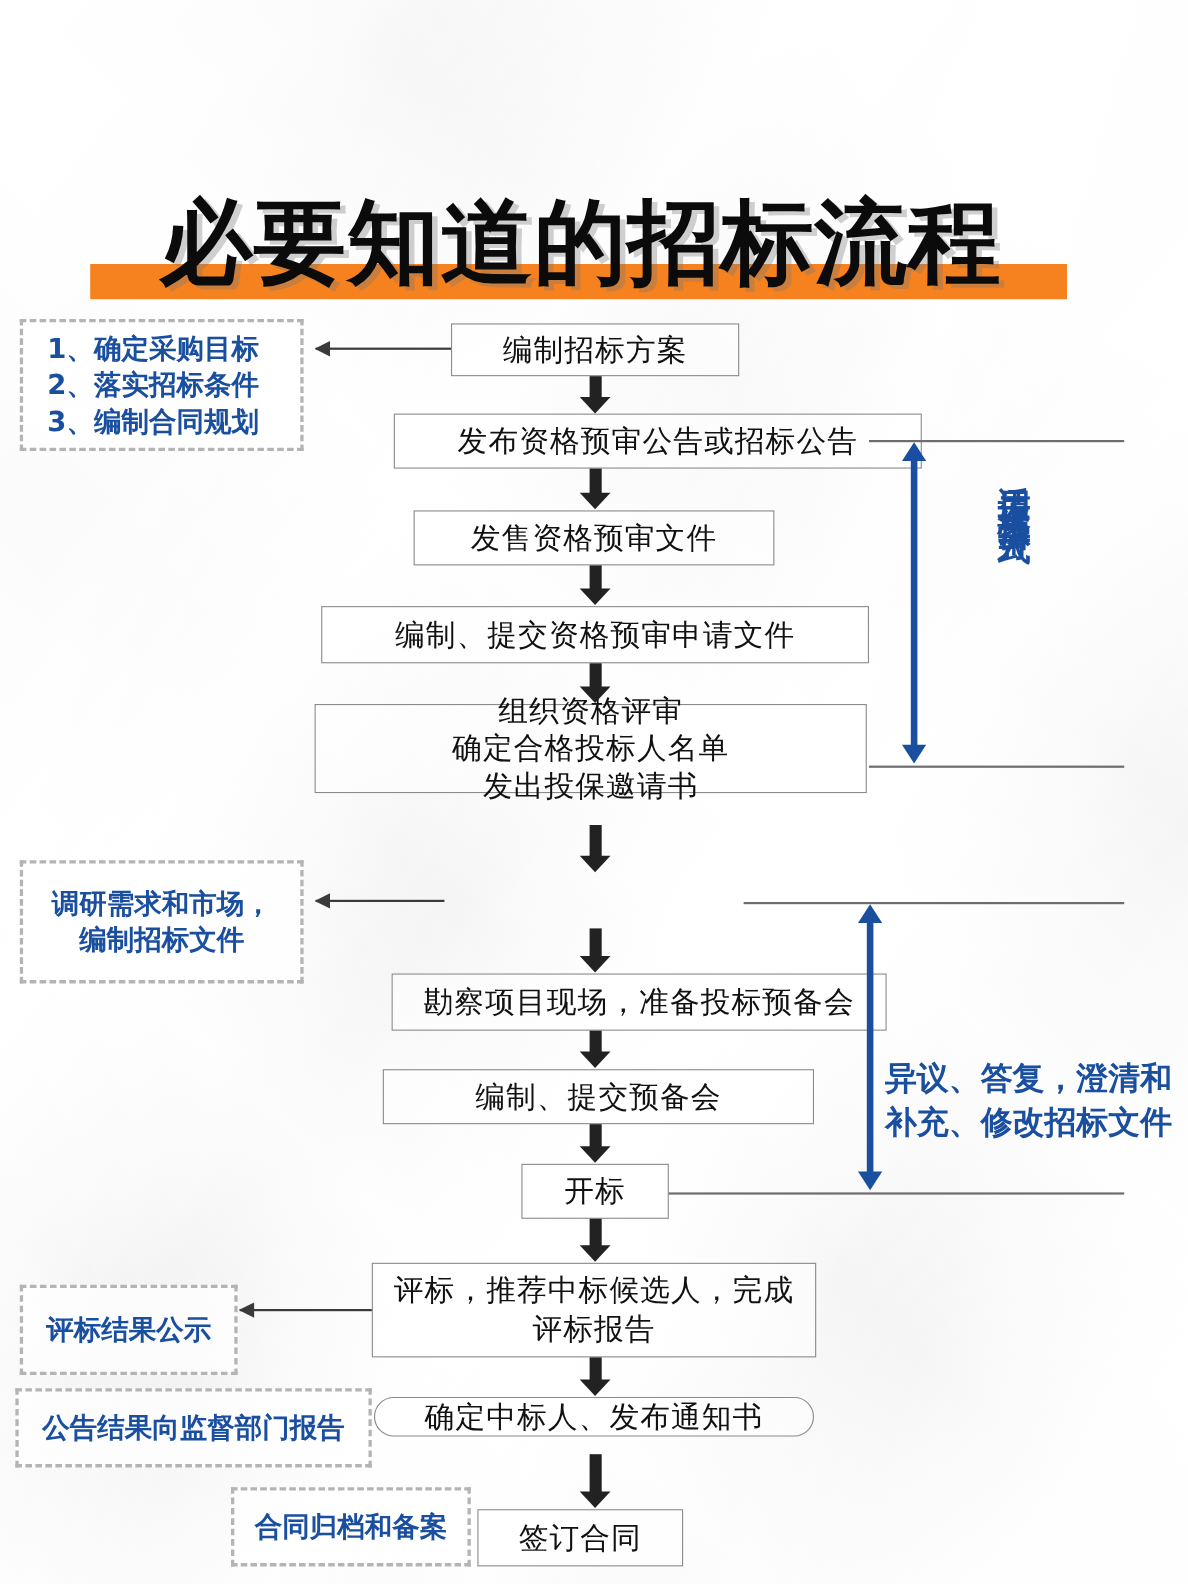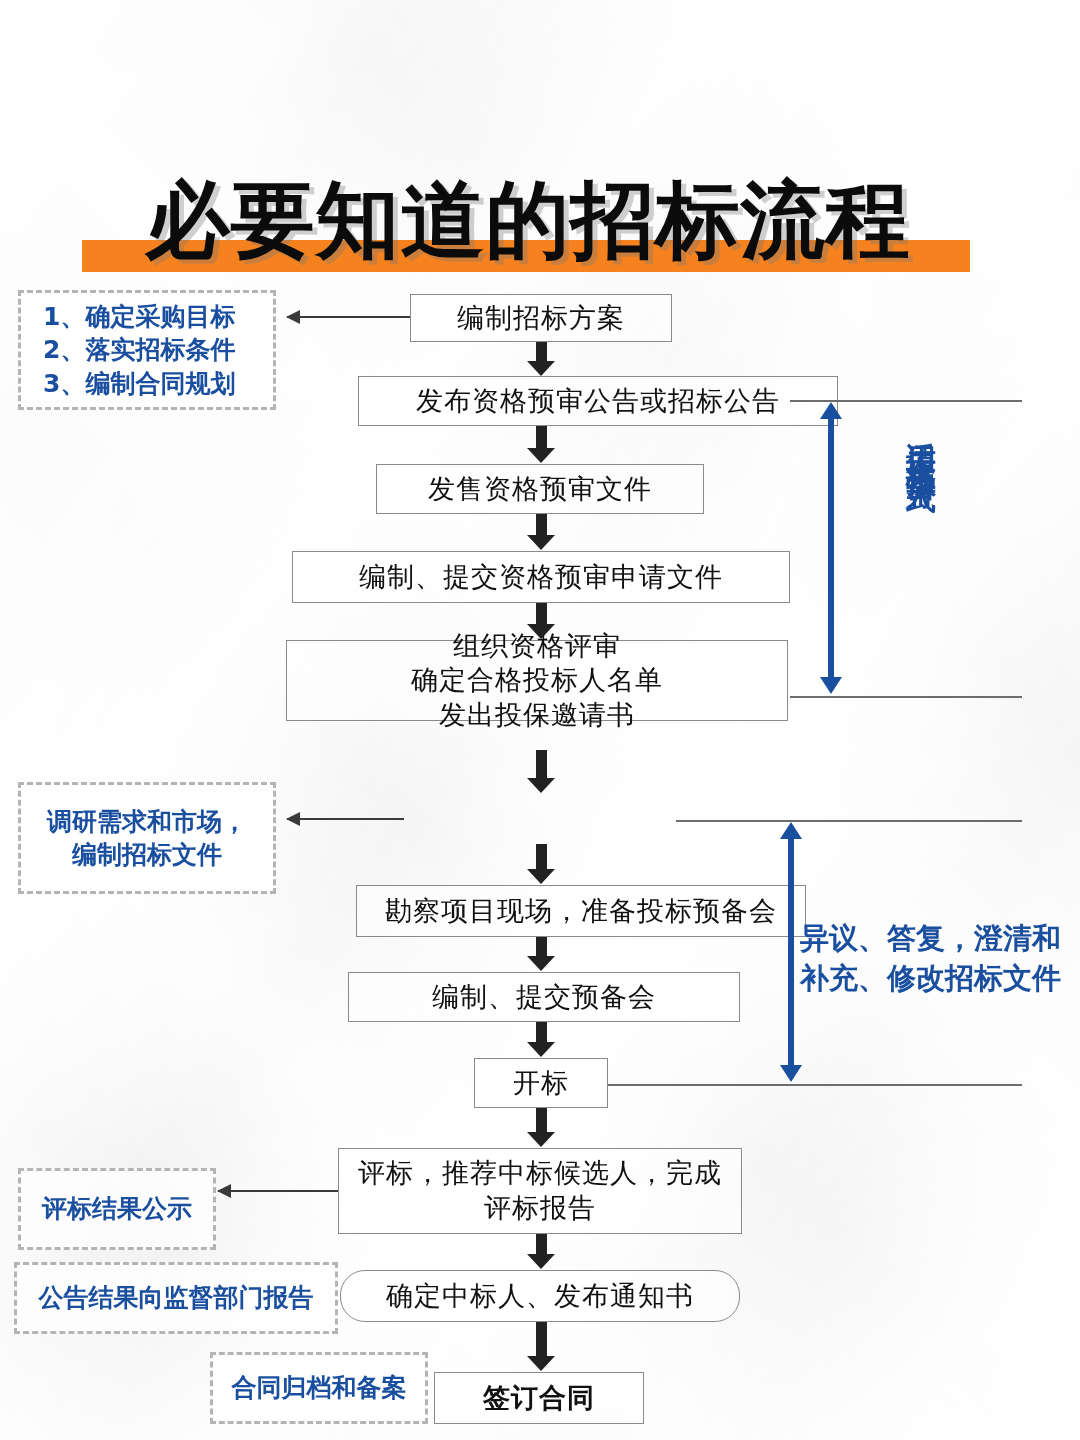--- a/index.html
+++ b/index.html
@@ -98,21 +98,22 @@
     writing-mode:vertical-rl;
     color:#1a4fa0;font-weight:bold;
     font-family:"DejaVu Sans","Liberation Sans",sans-serif;
     font-size:30px;letter-spacing:5px;line-height:1;
   }
   .htext{
     position:absolute;
     color:#1a4fa0;font-weight:bold;
     font-family:"DejaVu Sans","Liberation Sans",sans-serif;
     font-size:29px;line-height:1.38;white-space:pre-line;
-    text-align:left;
+    text-align:center;
+    margin-top:42px;
   }
 </style>
 </head>
 <body>
 
 <div id="page">
 
   <div class="title-orange-band"></div>
   <div class="title-sub">必要知道的招标流程</div>
 
@@ -144,23 +145,23 @@
 
   <div class="node" style="left:312px;top:885px;width:450px;height:52px;margin-left:44px;">勘察项目现场，准备投标预备会</div>
 
   <div class="node" style="left:348px;top:972px;width:392px;height:50px;">编制、提交预备会</div>
 
   <div class="node" style="left:474px;top:1058px;width:134px;height:50px;">开标</div>
 
   <div class="node" style="left:338px;top:1148px;width:404px;height:86px;">评标，推荐中标候选人，完成
 评标报告</div>
 
-  <div class="node" style="left:340px;top:1270px;width:400px;height:52px;border-radius:25px;">确定中标人、发布通知书</div>
-
-  <div class="node" style="left:434px;top:1372px;width:210px;height:52px;font-weight:bold;">签订合同</div>
+  <div class="node" style="left:340px;top:1270px;width:400px;height:36px;border-radius:25px;">确定中标人、发布通知书</div>
+
+  <div class="node" style="left:434px;top:1372px;width:187px;height:52px;">签订合同</div>
 
   <div class="vlink" style="left:526px;top:342px;width:30px;height:34px;">
     <div class="stem" style="height:21px;"></div>
       <div class="head" style="top:19px;"></div>
   </div>
   <div class="vlink" style="left:526px;top:426px;width:30px;height:38px;">
     <div class="stem" style="height:24px;"></div>
       <div class="head" style="top:22px;"></div>
   </div>
   <div class="vlink" style="left:526px;top:514px;width:30px;height:37px;">

